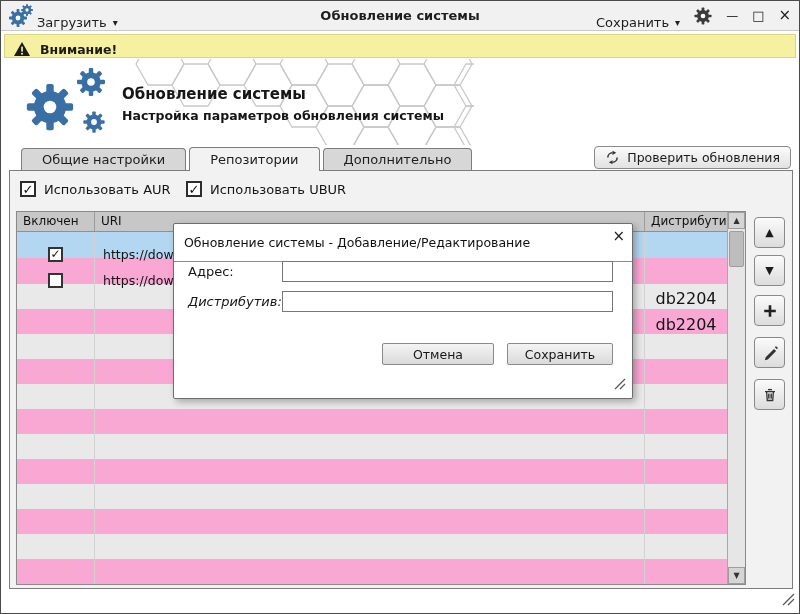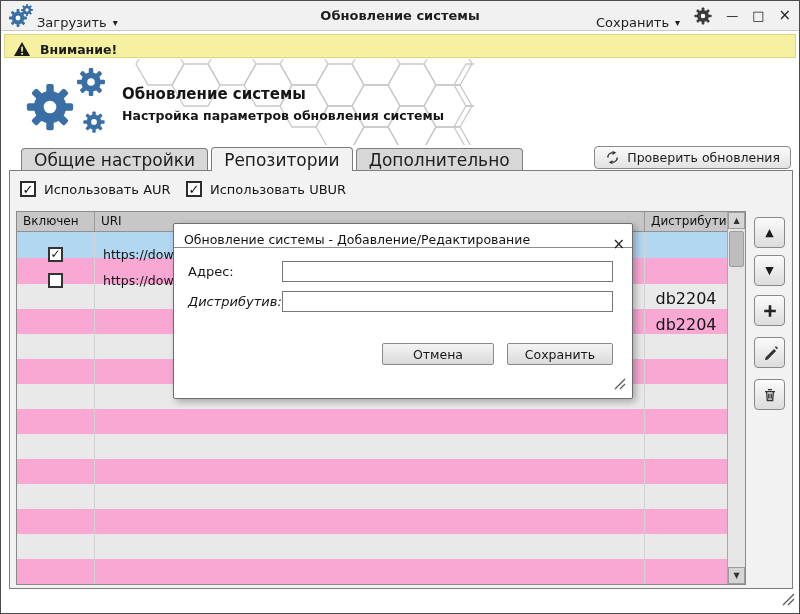--- a/index.html
+++ b/index.html
@@ -19,21 +19,21 @@
 
   
   .header{position:absolute;left:1px;right:1px;top:58px;height:87px;background:#fff;overflow:hidden;}
   .hexwrap{position:absolute;left:112px;top:0;width:360px;height:86px;}
   .h-gears{position:absolute;left:12px;top:6px;}
   .h-title{position:absolute;left:120px;top:26px;font-size:15px;font-weight:bold;color:#161616;}
   .h-sub{position:absolute;left:120px;top:49px;font-size:12.5px;font-weight:bold;color:#161616;}
 
   
   .tabs{position:absolute;left:20px;top:146px;height:23px;display:flex;gap:3px;z-index:3;}
-  .tab{height:22px;margin-top:1px;padding:0 12px;font-size:17px;background:#d7d7d7;border:1px solid #7d7d7d;border-bottom:none;border-radius:4px 4px 0 0;display:flex;align-items:center;color:#1d1d1d;cursor:pointer;white-space:nowrap;}
+  .tab{height:22px;margin-top:1px;padding:0 20px;font-size:13px;background:#d7d7d7;border:1px solid #7d7d7d;border-bottom:none;border-radius:4px 4px 0 0;display:flex;align-items:center;color:#1d1d1d;cursor:pointer;white-space:nowrap;}
   .tab.active{background:#f2f2f2;height:24px;margin-top:0;position:relative;z-index:4;}
   .check-btn{position:absolute;right:8px;top:145px;height:23px;padding:0 10px;display:flex;align-items:center;gap:7px;font-size:12.5px;color:#1b1b1b;background:linear-gradient(#fbfbfb,#e2e2e2);border:1px solid #8a8a8a;border-radius:4px;cursor:pointer;z-index:3;}
 
   
   .panel{position:absolute;left:8px;top:169px;width:784px;height:419px;background:#f2f2f2;border:1px solid #7d7d7d;z-index:1;}
 
   .cb{position:absolute;display:flex;align-items:center;gap:8px;font-size:13px;color:#161616;cursor:pointer;}
   .cb-box{width:16px;height:16px;background:#fff;border:2px solid #2c2c2c;display:flex;align-items:center;justify-content:center;font-size:13px;font-weight:bold;line-height:1;color:#111;}
 
   
@@ -52,21 +52,21 @@
 
   .vscroll{position:absolute;right:0;top:0;bottom:0;width:18px;background:#e6e6e6;border-left:1px solid #a8a8a8;}
   .sbtn{position:absolute;left:0;width:17px;height:17px;background:#d5d5d5;border:1px solid #9d9d9d;display:flex;align-items:center;justify-content:center;font-size:8px;color:#333;cursor:pointer;padding:0;}
   .sbtn.up{top:0;} .sbtn.down{bottom:0;}
   .sthumb{position:absolute;left:1px;top:19px;width:15px;height:36px;background:#bdbdbd;border:1px solid #9d9d9d;border-radius:2px;cursor:grab;}
 
   .side-btn{position:absolute;left:744px;width:31px;height:31px;background:linear-gradient(#fbfbfb,#dcdcdc);border:1px solid #898989;border-radius:4px;display:flex;align-items:center;justify-content:center;cursor:pointer;font-size:11px;color:#1d1d1d;padding:0;}
 
   
   .dialog{position:absolute;left:172px;top:222px;width:460px;height:176px;background:#fff;border:1px solid #6e6e6e;border-radius:2px;box-shadow:3px 3px 7px rgba(0,0,0,.28);z-index:10;}
-  .dlg-head{position:relative;height:16px;border-bottom:1px solid #8c8c8c;display:flex;align-items:center;padding:0 10px;font-size:12.5px;color:#111;margin-top:8px;}
+  .dlg-head{position:relative;height:38px;border-bottom:1px solid #8c8c8c;display:flex;align-items:center;padding:0 10px;font-size:12.5px;color:#111;}
   .dlg-close{position:absolute;right:7px;top:2px;font-size:15px;color:#222;cursor:pointer;background:none;border:none;line-height:1.4;}
   .dlg-label{position:absolute;left:14px;font-size:13px;color:#161616;}
   .dlg-input{position:absolute;left:108px;width:331px;height:21px;border:1px solid #767676;background:#fff;font-size:12.5px;padding:0 5px;}
   .dlg-btn{position:absolute;height:22px;background:linear-gradient(#f4f4f4,#dadada);border:1px solid #8a8a8a;border-radius:2px;font-size:12.5px;color:#161616;cursor:pointer;}
   .grip{position:absolute;}
 </style>
 </head>
 <body>
 
 <svg width="0" height="0" style="position:absolute" aria-hidden="true">

